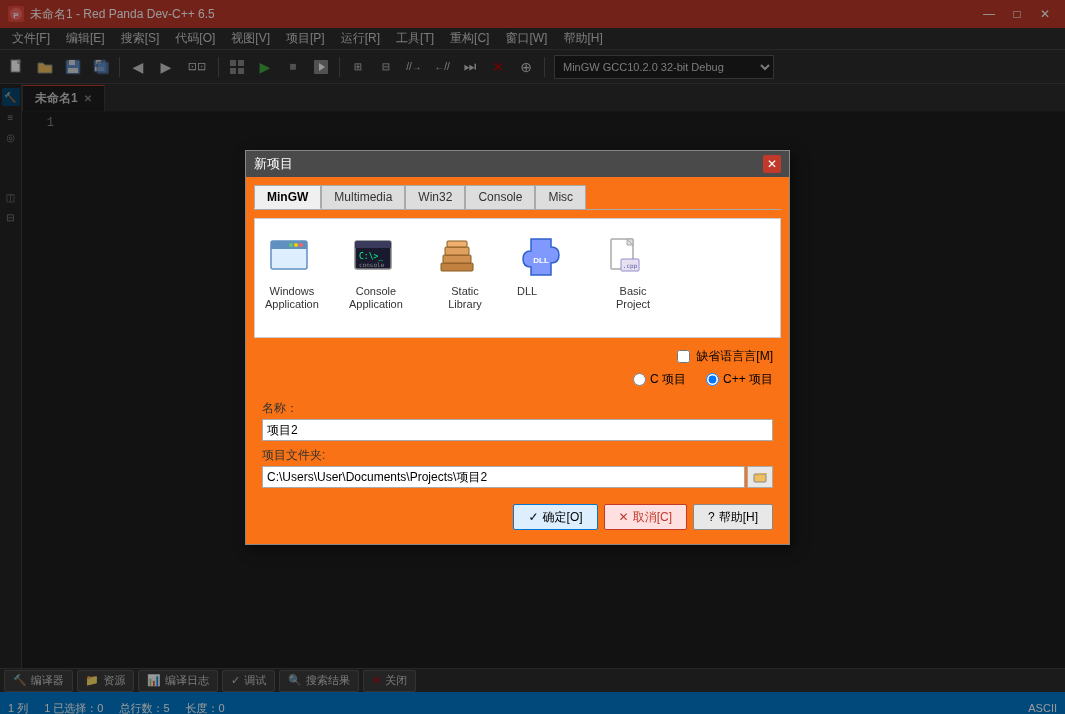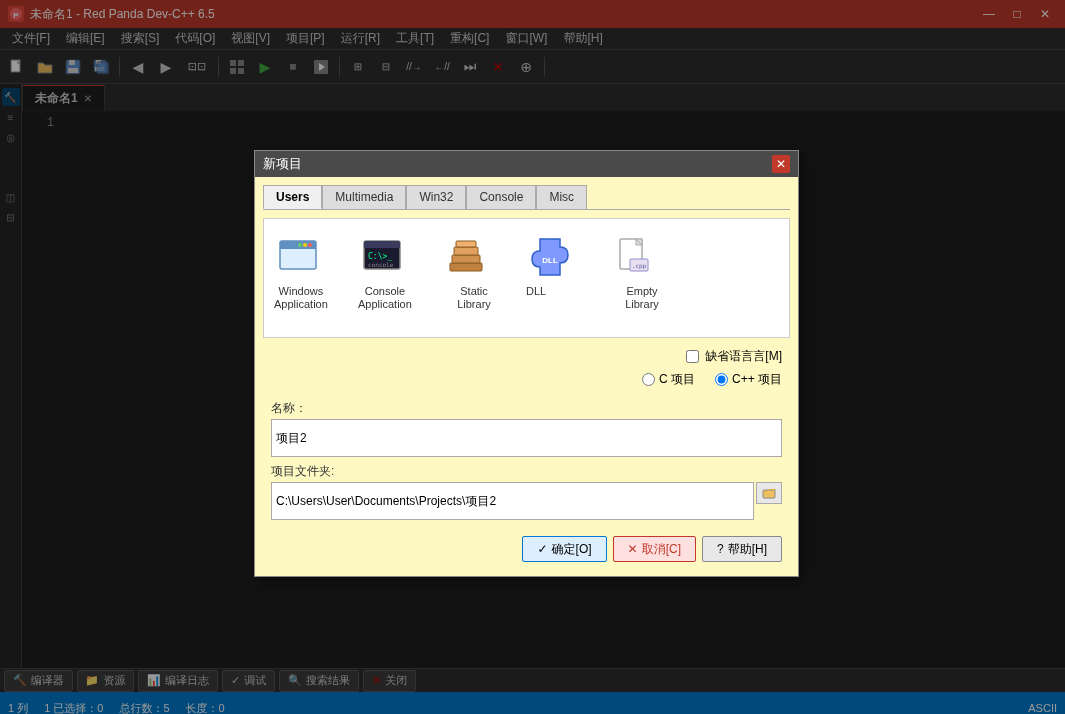--- a/index.html
+++ b/index.html
@@ -245,23 +245,23 @@
       width: 1065px;
       height: 714px;
       background: rgba(0,0,0,0.4);
       z-index: 100;
     }
 
     
     #dialog {
       position: absolute;
       top: 150px;
-      left: 254px;
+      left: 245px;
       width: 545px;
-      background: #fef9c3;
+      background: #f97316;
       border: 1px solid #888;
       box-shadow: 4px 4px 12px rgba(0,0,0,0.5);
       z-index: 200;
       font-size: 13px;
       color: #000;
     }
     #dialog-titlebar {
       height: 26px;
       background: #4a4a4a;
       display: flex;
@@ -372,21 +372,21 @@
     .field-row {
       margin-bottom: 6px;
     }
     .field-label {
       font-size: 12px;
       margin-bottom: 2px;
       color: #333;
     }
     .field-input {
       width: 100%;
-      height: 38px;
+      height: 22px;
       border: 1px solid #aaa;
       padding: 2px 4px;
       font-size: 12px;
       background: white;
       color: #000;
     }
     .field-with-btn {
       display: flex;
       gap: 2px;
     }
@@ -527,20 +527,21 @@
 
   <button class="tb-btn" style="font-size:10px;">⊞</button>
   <button class="tb-btn" style="font-size:10px;">⊟</button>
   <button class="tb-btn" style="font-size:10px;">//→</button>
   <button class="tb-btn" style="font-size:10px;">←//</button>
   <button class="tb-btn">⏭</button>
   <button class="tb-btn" style="color:#c00;">✕</button>
   <button class="tb-btn" style="font-size:14px;">⊕</button>
   <div class="tb-sep"></div>
 
+  <select id="compiler-select"><option>MinGW GCC10.2.0 32-bit Debug</option></select>
 </div>
 
 <div id="main-area">
 
   <div id="left-sidebar">
     <div class="sidebar-icon active">🔨</div>
     <div class="sidebar-icon">≡</div>
     <div class="sidebar-icon">◎</div>
     <div class="sidebar-icon" style="margin-top:40px;">◫</div>
     <div class="sidebar-icon">⊟</div>
@@ -607,21 +608,21 @@
 <div id="dialog">
 
   <div id="dialog-titlebar">
     <span>新项目</span>
     <button id="dialog-close">✕</button>
   </div>
 
   <div id="dialog-body">
 
     <div id="dialog-tabs">
-      <div class="dtab active">Users</div>
+      <div class="dtab active">MinGW</div>
       <div class="dtab">Multimedia</div>
       <div class="dtab">Win32</div>
       <div class="dtab">Console</div>
       <div class="dtab">Misc</div>
     </div>
 
     <div id="project-icons">
 
       <div class="proj-item">
         <div class="proj-icon">
@@ -684,21 +685,21 @@
           <svg width="44" height="44" viewBox="0 0 44 44">
 
             <rect x="8" y="4" width="22" height="30" rx="1" fill="white" stroke="#aaa" stroke-width="1.5"></rect>
             <polyline points="24,4 30,4 30,10 24,10 24,4" fill="#ddd" stroke="#aaa" stroke-width="1"></polyline>
             <polyline points="24,4 30,10" fill="none" stroke="#aaa" stroke-width="1"></polyline>
 
             <rect x="18" y="24" width="18" height="12" rx="1" fill="#e8e0f0" stroke="#9090cc" stroke-width="1"></rect>
             <text x="27" y="33" text-anchor="middle" font-size="6" fill="#6060aa" font-family="monospace">.cpp</text>
           </svg>
         </div>
-        <span class="proj-label">Empty Library</span>
+        <span class="proj-label">Basic Project</span>
       </div>
 
     </div>
 
     <div id="checkbox-row">
       <input type="checkbox" id="default-lang" style="">
       <label for="default-lang">缺省语言言[M]</label>
     </div>
 
     <div id="options-row">

